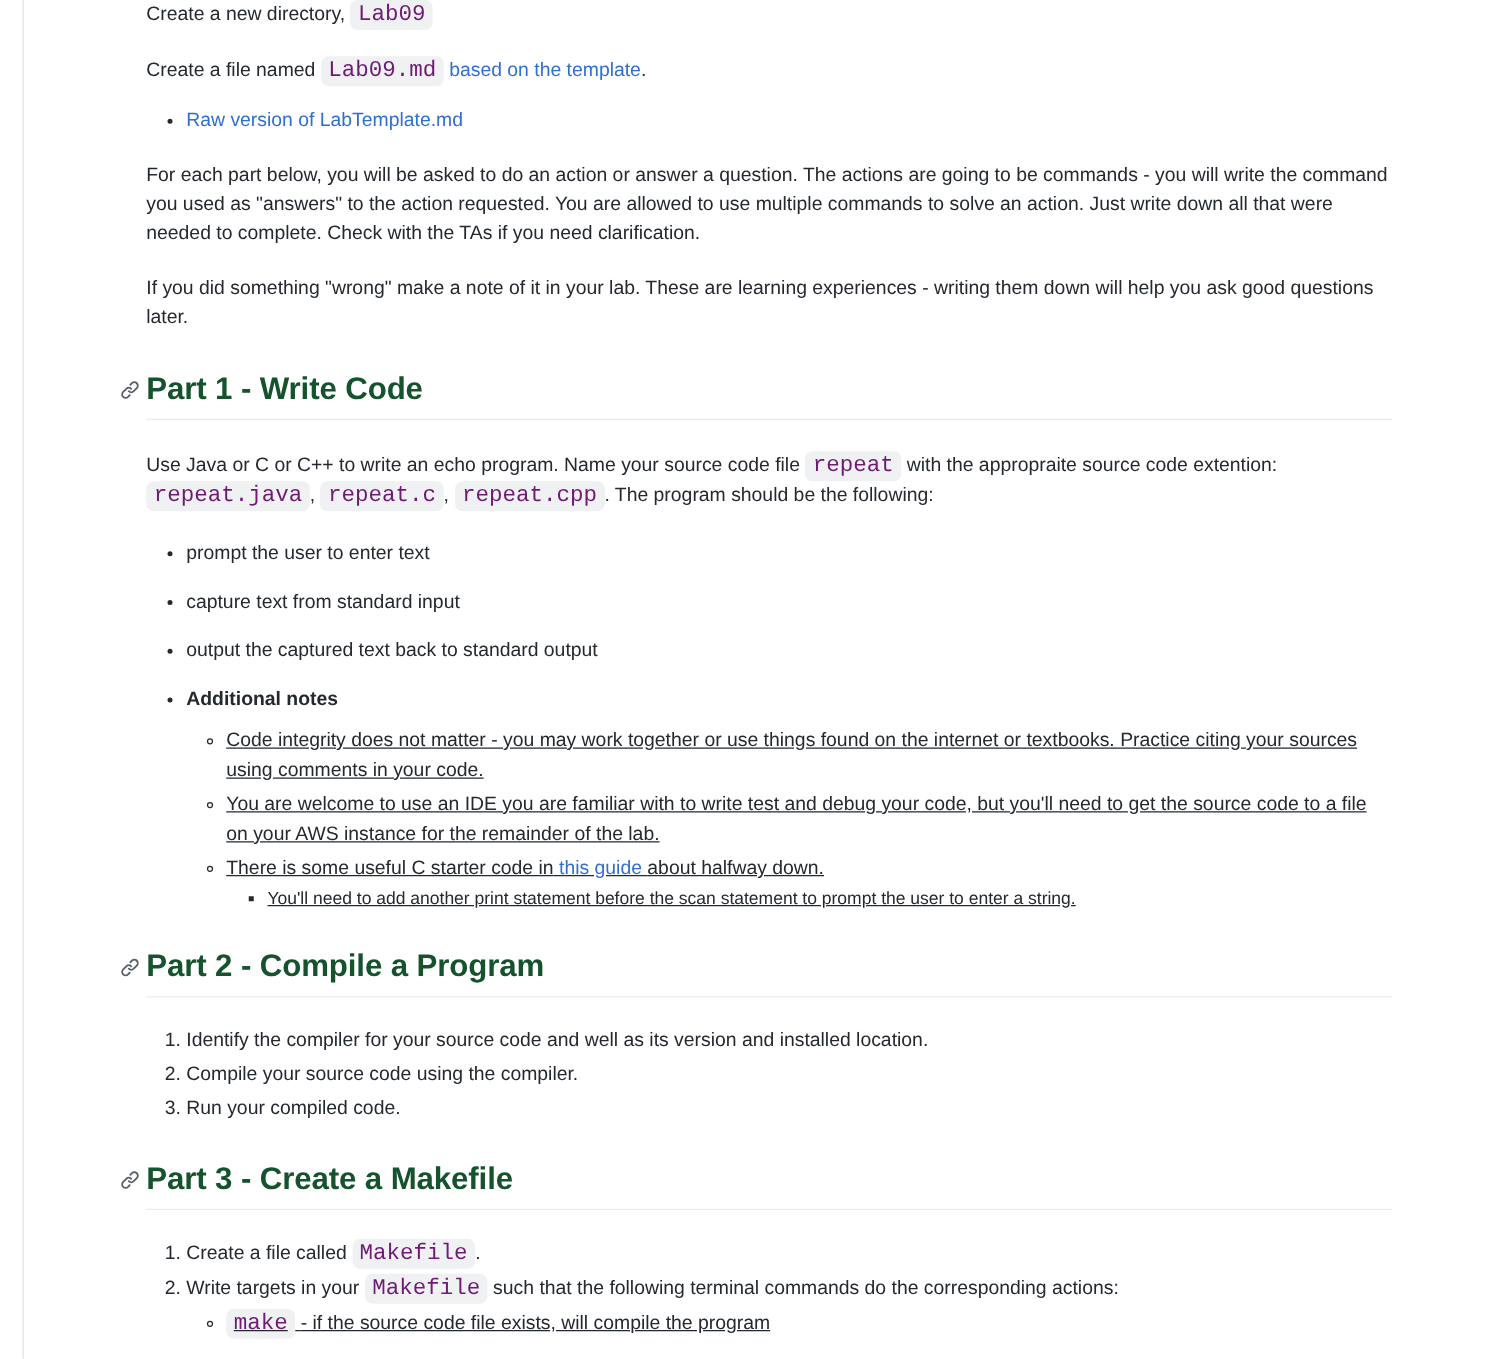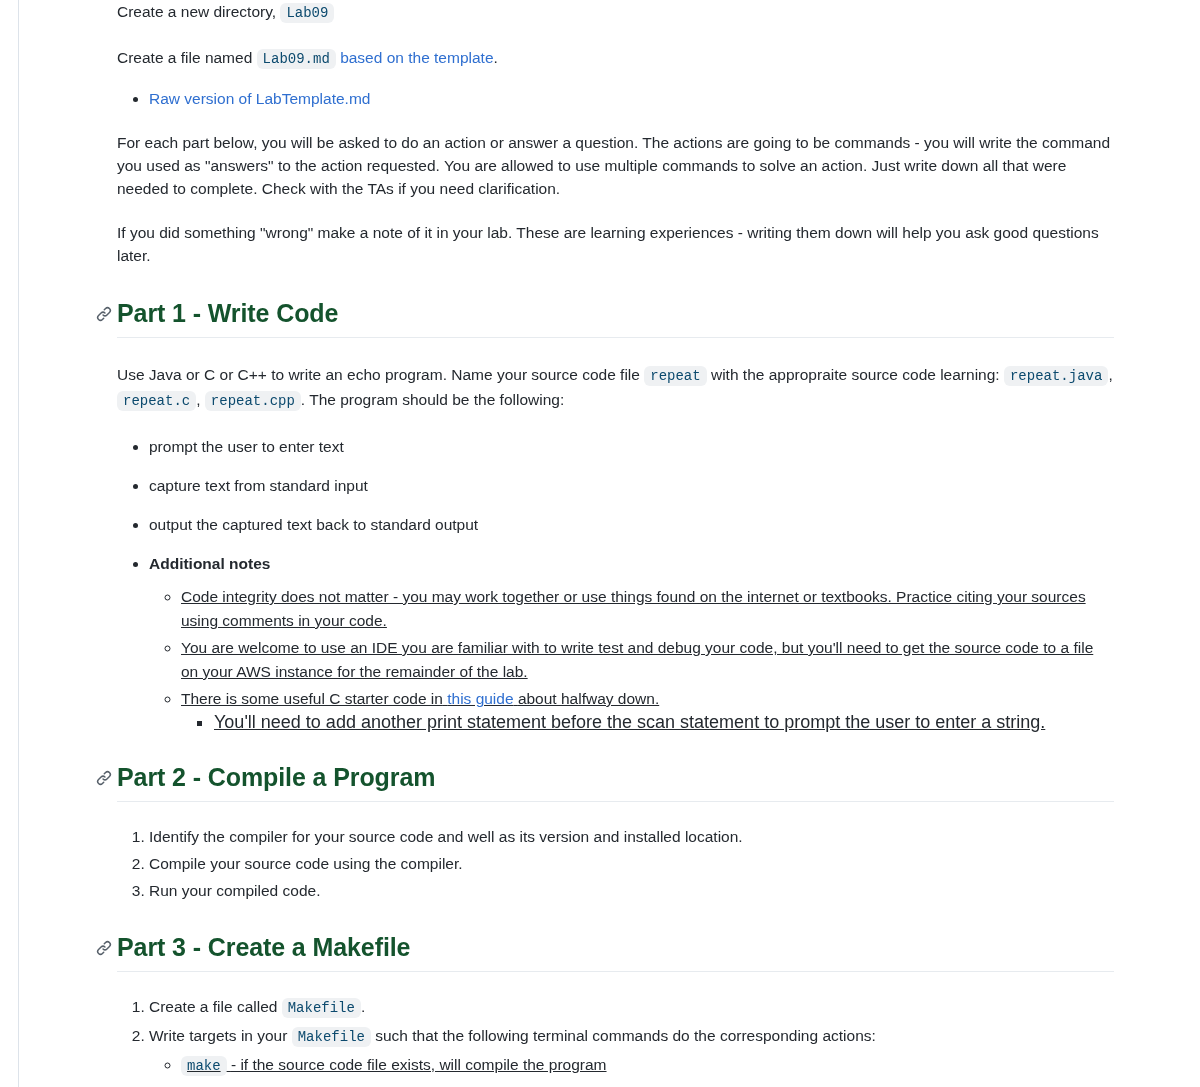--- a/index.html
+++ b/index.html
@@ -38,25 +38,25 @@
     font-size: 15.5px;
     line-height: 23px;
     color: #24292f;
   }
 
   .block-gap-sm { height: 16px; }
   .block-gap-md { height: 21px; }
 
   code.cs {
     font-family: "Liberation Mono", "DejaVu Sans Mono", monospace;
-    font-size: 14px;
+    font-size: 18px;
     background: #eff1f3;
     border-radius: 6px;
     padding: 2px 6px;
-    color: #0c4a6e;
+    color: #701a75;
     white-space: pre;
   }
 
   a.lnk {
     color: #2f6fd0;
     text-decoration: none;
     text-align: center;
   }
 
   
@@ -108,21 +108,21 @@
     text-decoration: underline;
   }
   ul.l2 > li:last-child { margin-bottom: 0; }
 
   ul.l3 {
     margin: 0;
     padding: 0 0 0 33px;
     list-style: square;
   }
   ul.l3 > li {
-    font-size: 18px;
+    font-size: 14px;
     line-height: 23.5px;
   }
 
   ol.n1 {
     margin: 0;
     padding: 0 0 0 32px;
     list-style: decimal;
   }
   ol.n1 > li {
     font-size: 15.5px;
@@ -176,21 +176,21 @@
       </svg>
     </span>
     <span>Part 1 - Write Code</span>
   </h2>
 
   <div style="height:25px"></div>
 
   <p class="para">
     <span>Use Java or C or C++ to write an echo program. Name your source code file</span>
     <code class="cs">repeat</code>
-    <span>with the appropraite source code learning:</span>
+    <span>with the appropraite source code extention:</span>
     <code class="cs">repeat.java</code><span>,</span>
     <code class="cs">repeat.c</code><span>,</span>
     <code class="cs">repeat.cpp</code><span>. The program should be the following:</span>
   </p>
 
   <div style="height:22px"></div>
 
   <ul class="l1 spaced">
     <li>prompt the user to enter text</li>
     <li>capture text from standard input</li>

